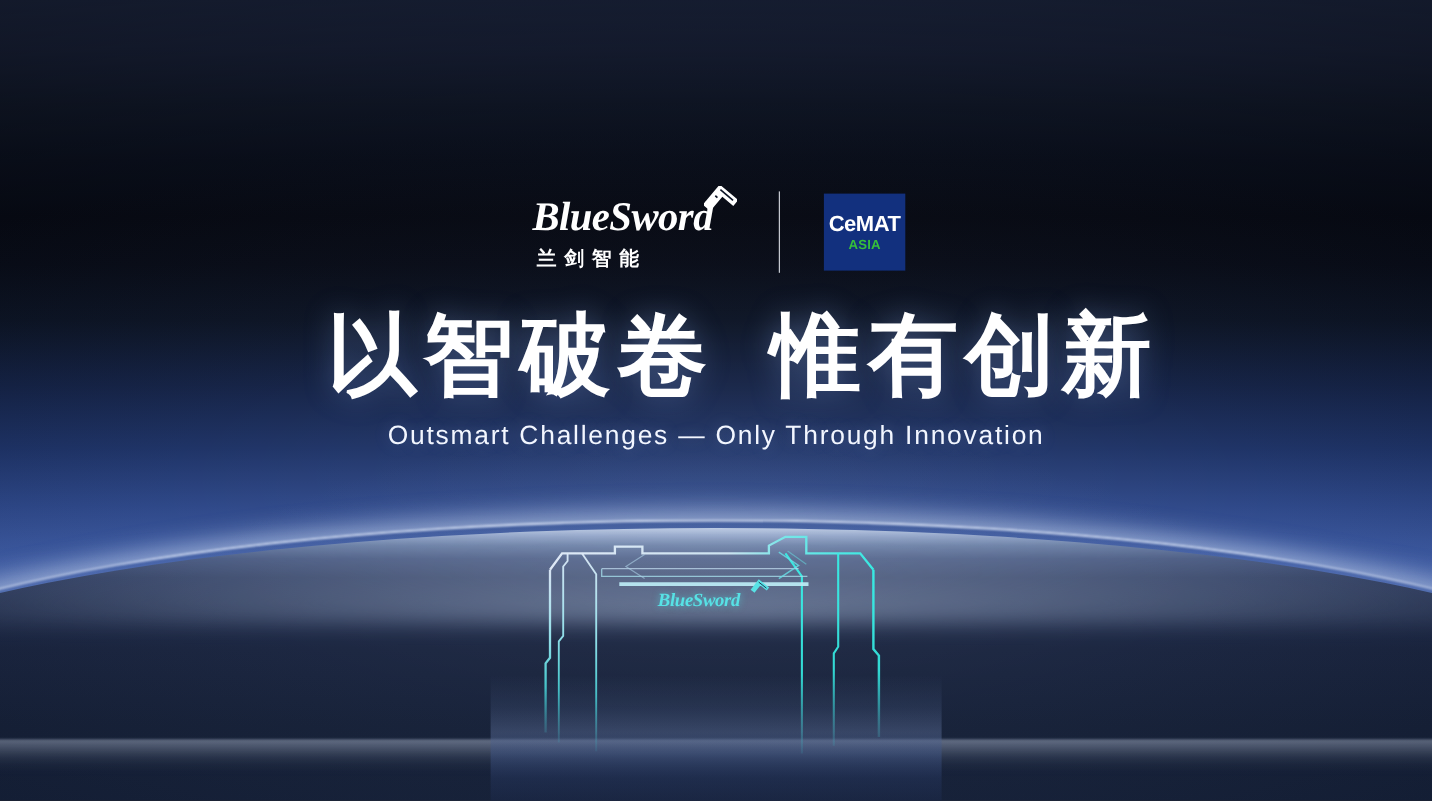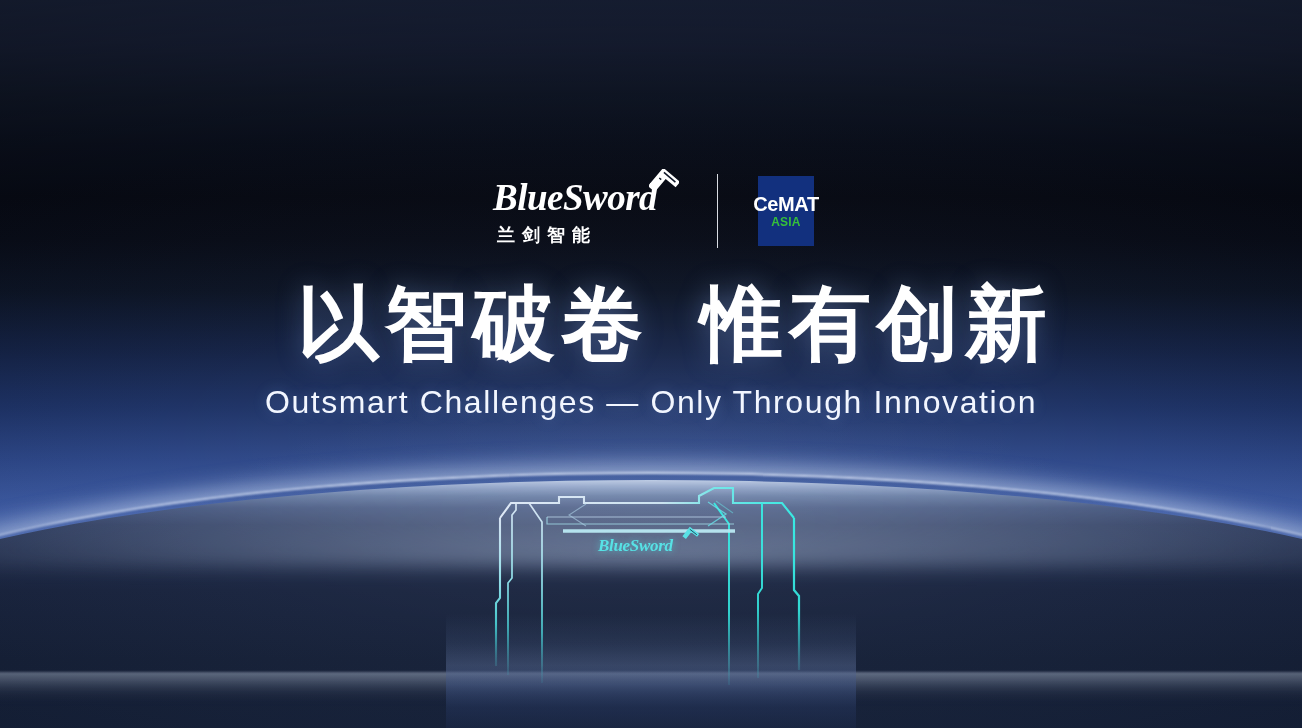--- a/index.html
+++ b/index.html
@@ -173,21 +173,21 @@
   }
 
   .logo-divider {
     width: 1px;
     height: 74px;
     background: rgba(246,249,255,0.88);
     margin: 0 40px 0 44px;
   }
 
   .cemat-logo {
-    width: 56px;
+    width: 74px;
     height: 70px;
     background: #12307e;
     display: flex;
     flex-direction: column;
     align-items: center;
     justify-content: center;
     gap: 2px;
   }
   .cemat-main {
     color: #ffffff;
@@ -222,21 +222,21 @@
   }
   .headline .gap-space { display: inline-block; width: 52px; }
 
   .subhead {
     position: absolute;
     left: 0;
     right: 0;
     top: 383px;
     text-align: center;
     color: #f2f6ff;
-    font-size: 32px;
+    font-size: 24px;
     font-weight: 300;
     letter-spacing: 1.6px;
     line-height: 1.2;
     white-space: nowrap;
     text-shadow: 0 0 14px rgba(150,185,255,0.30);
   }
 
   
   .machine {
     position: absolute;

